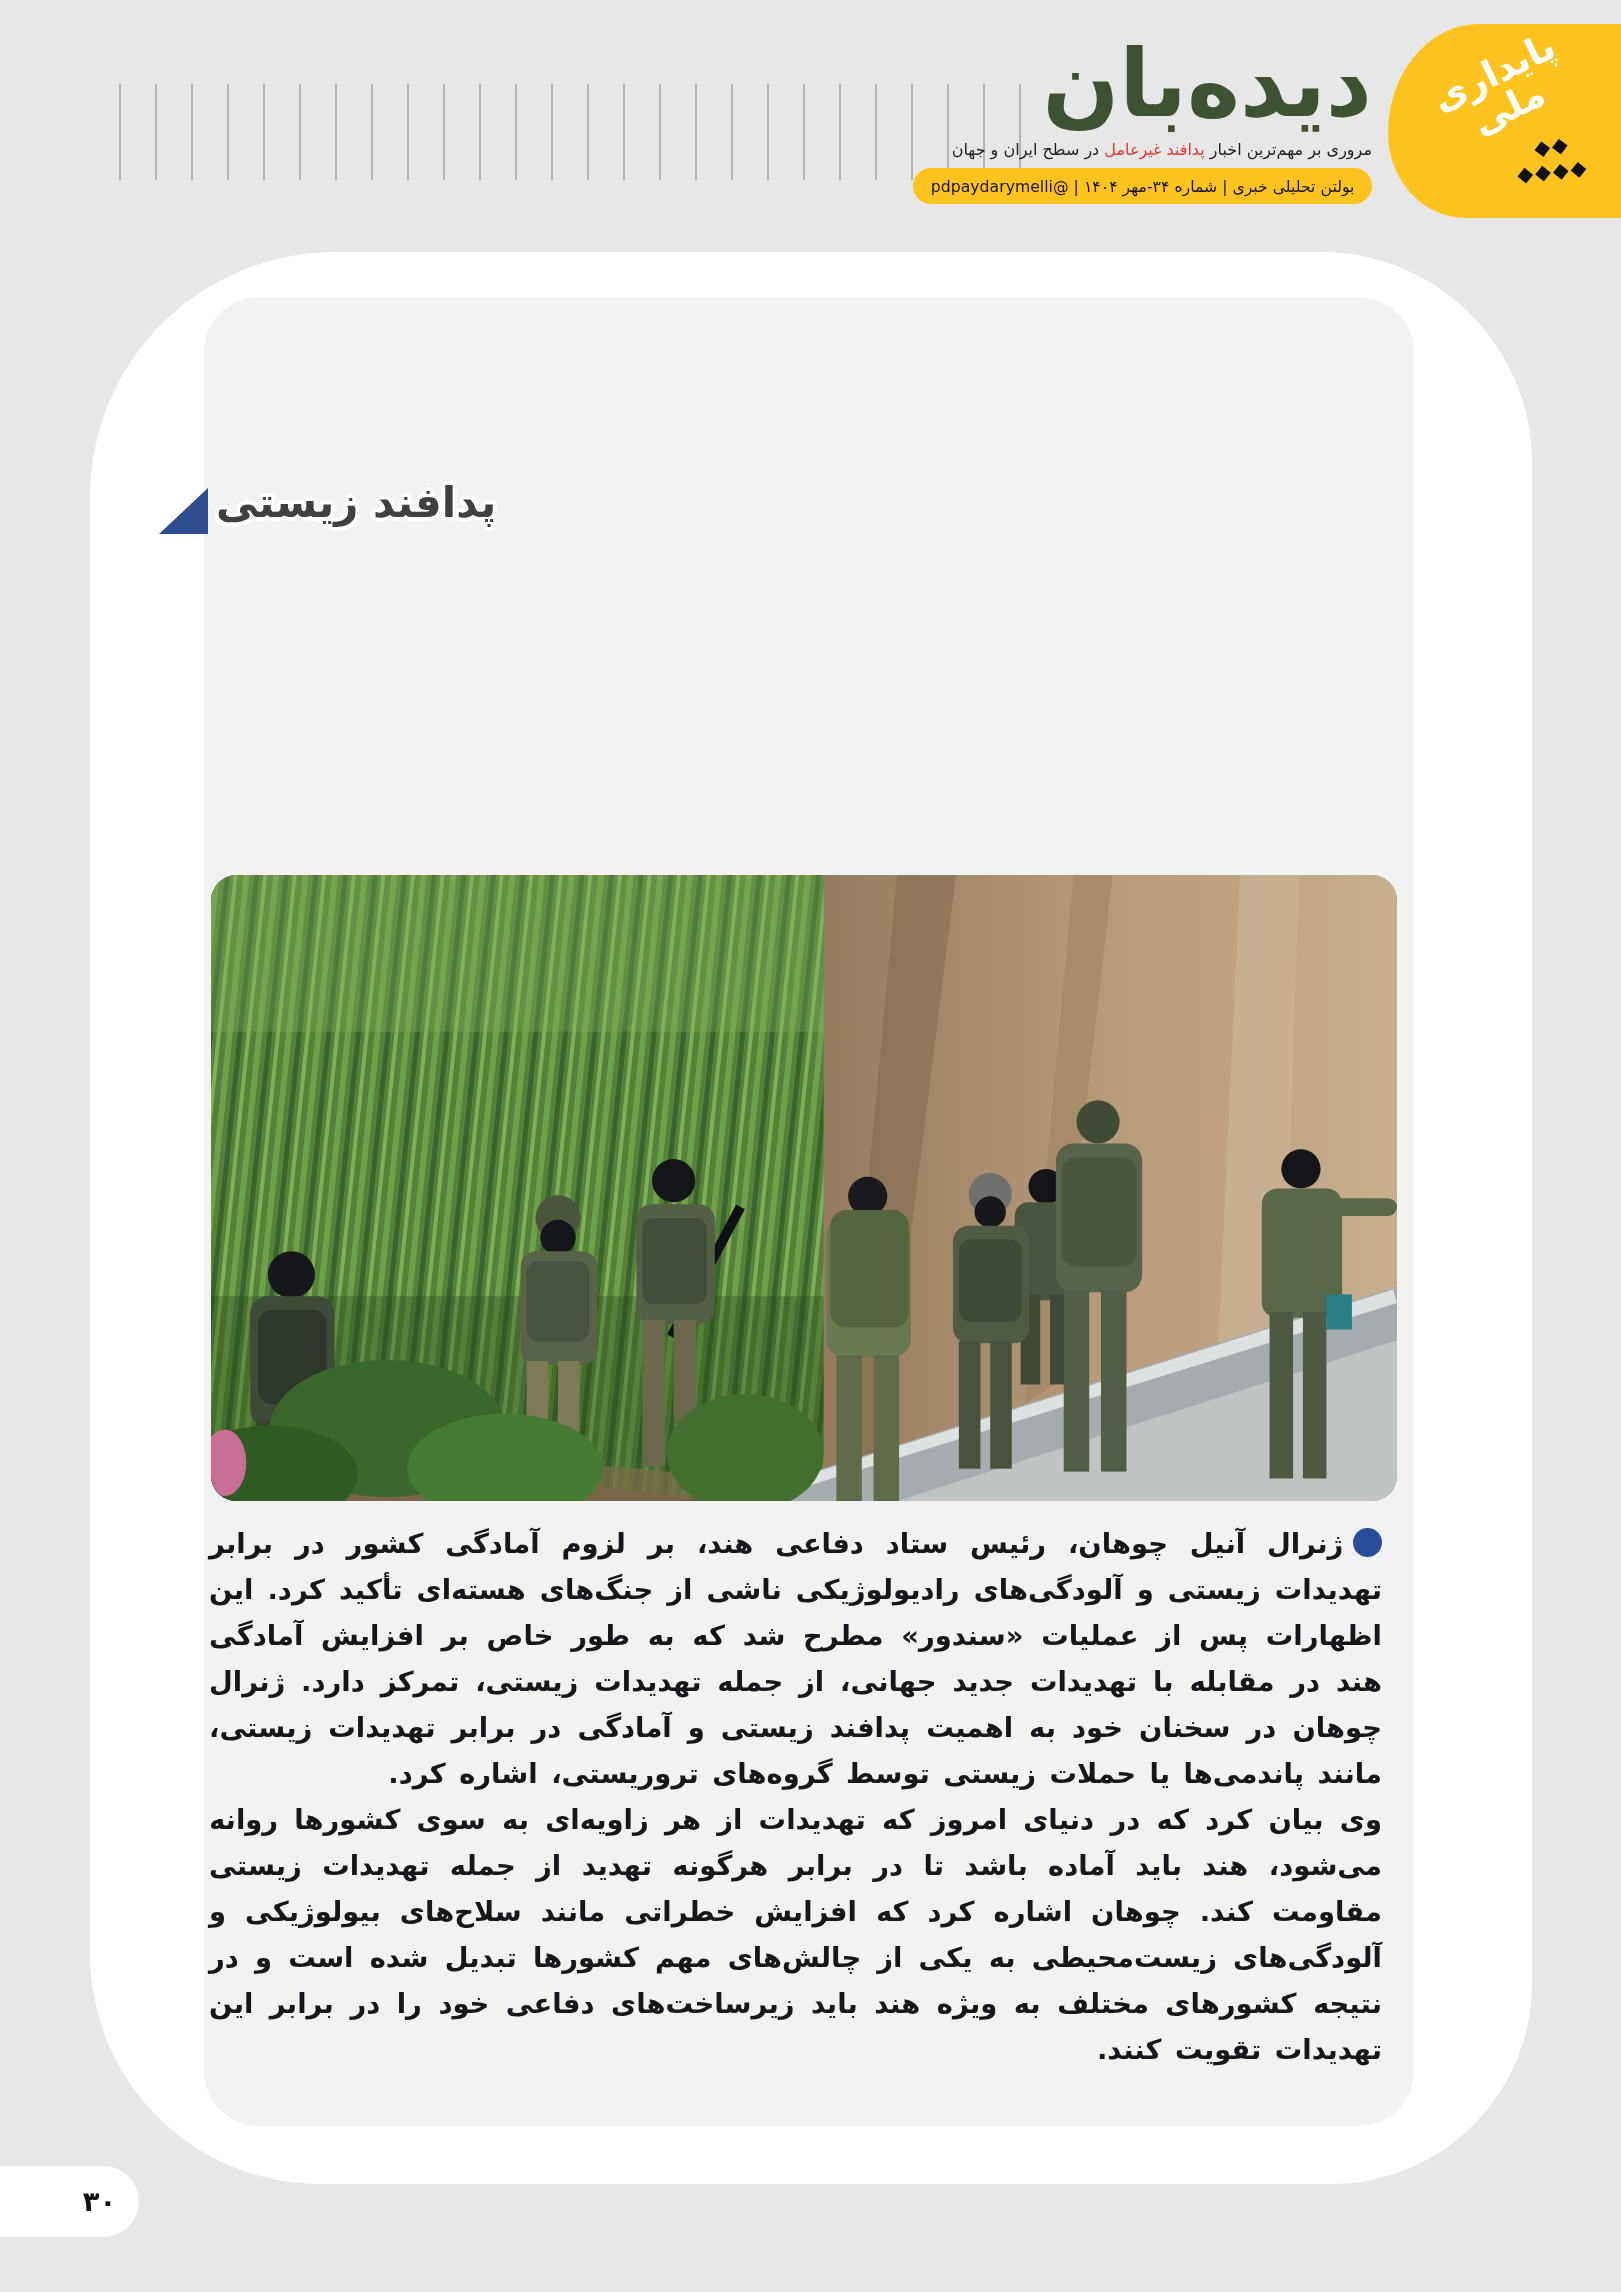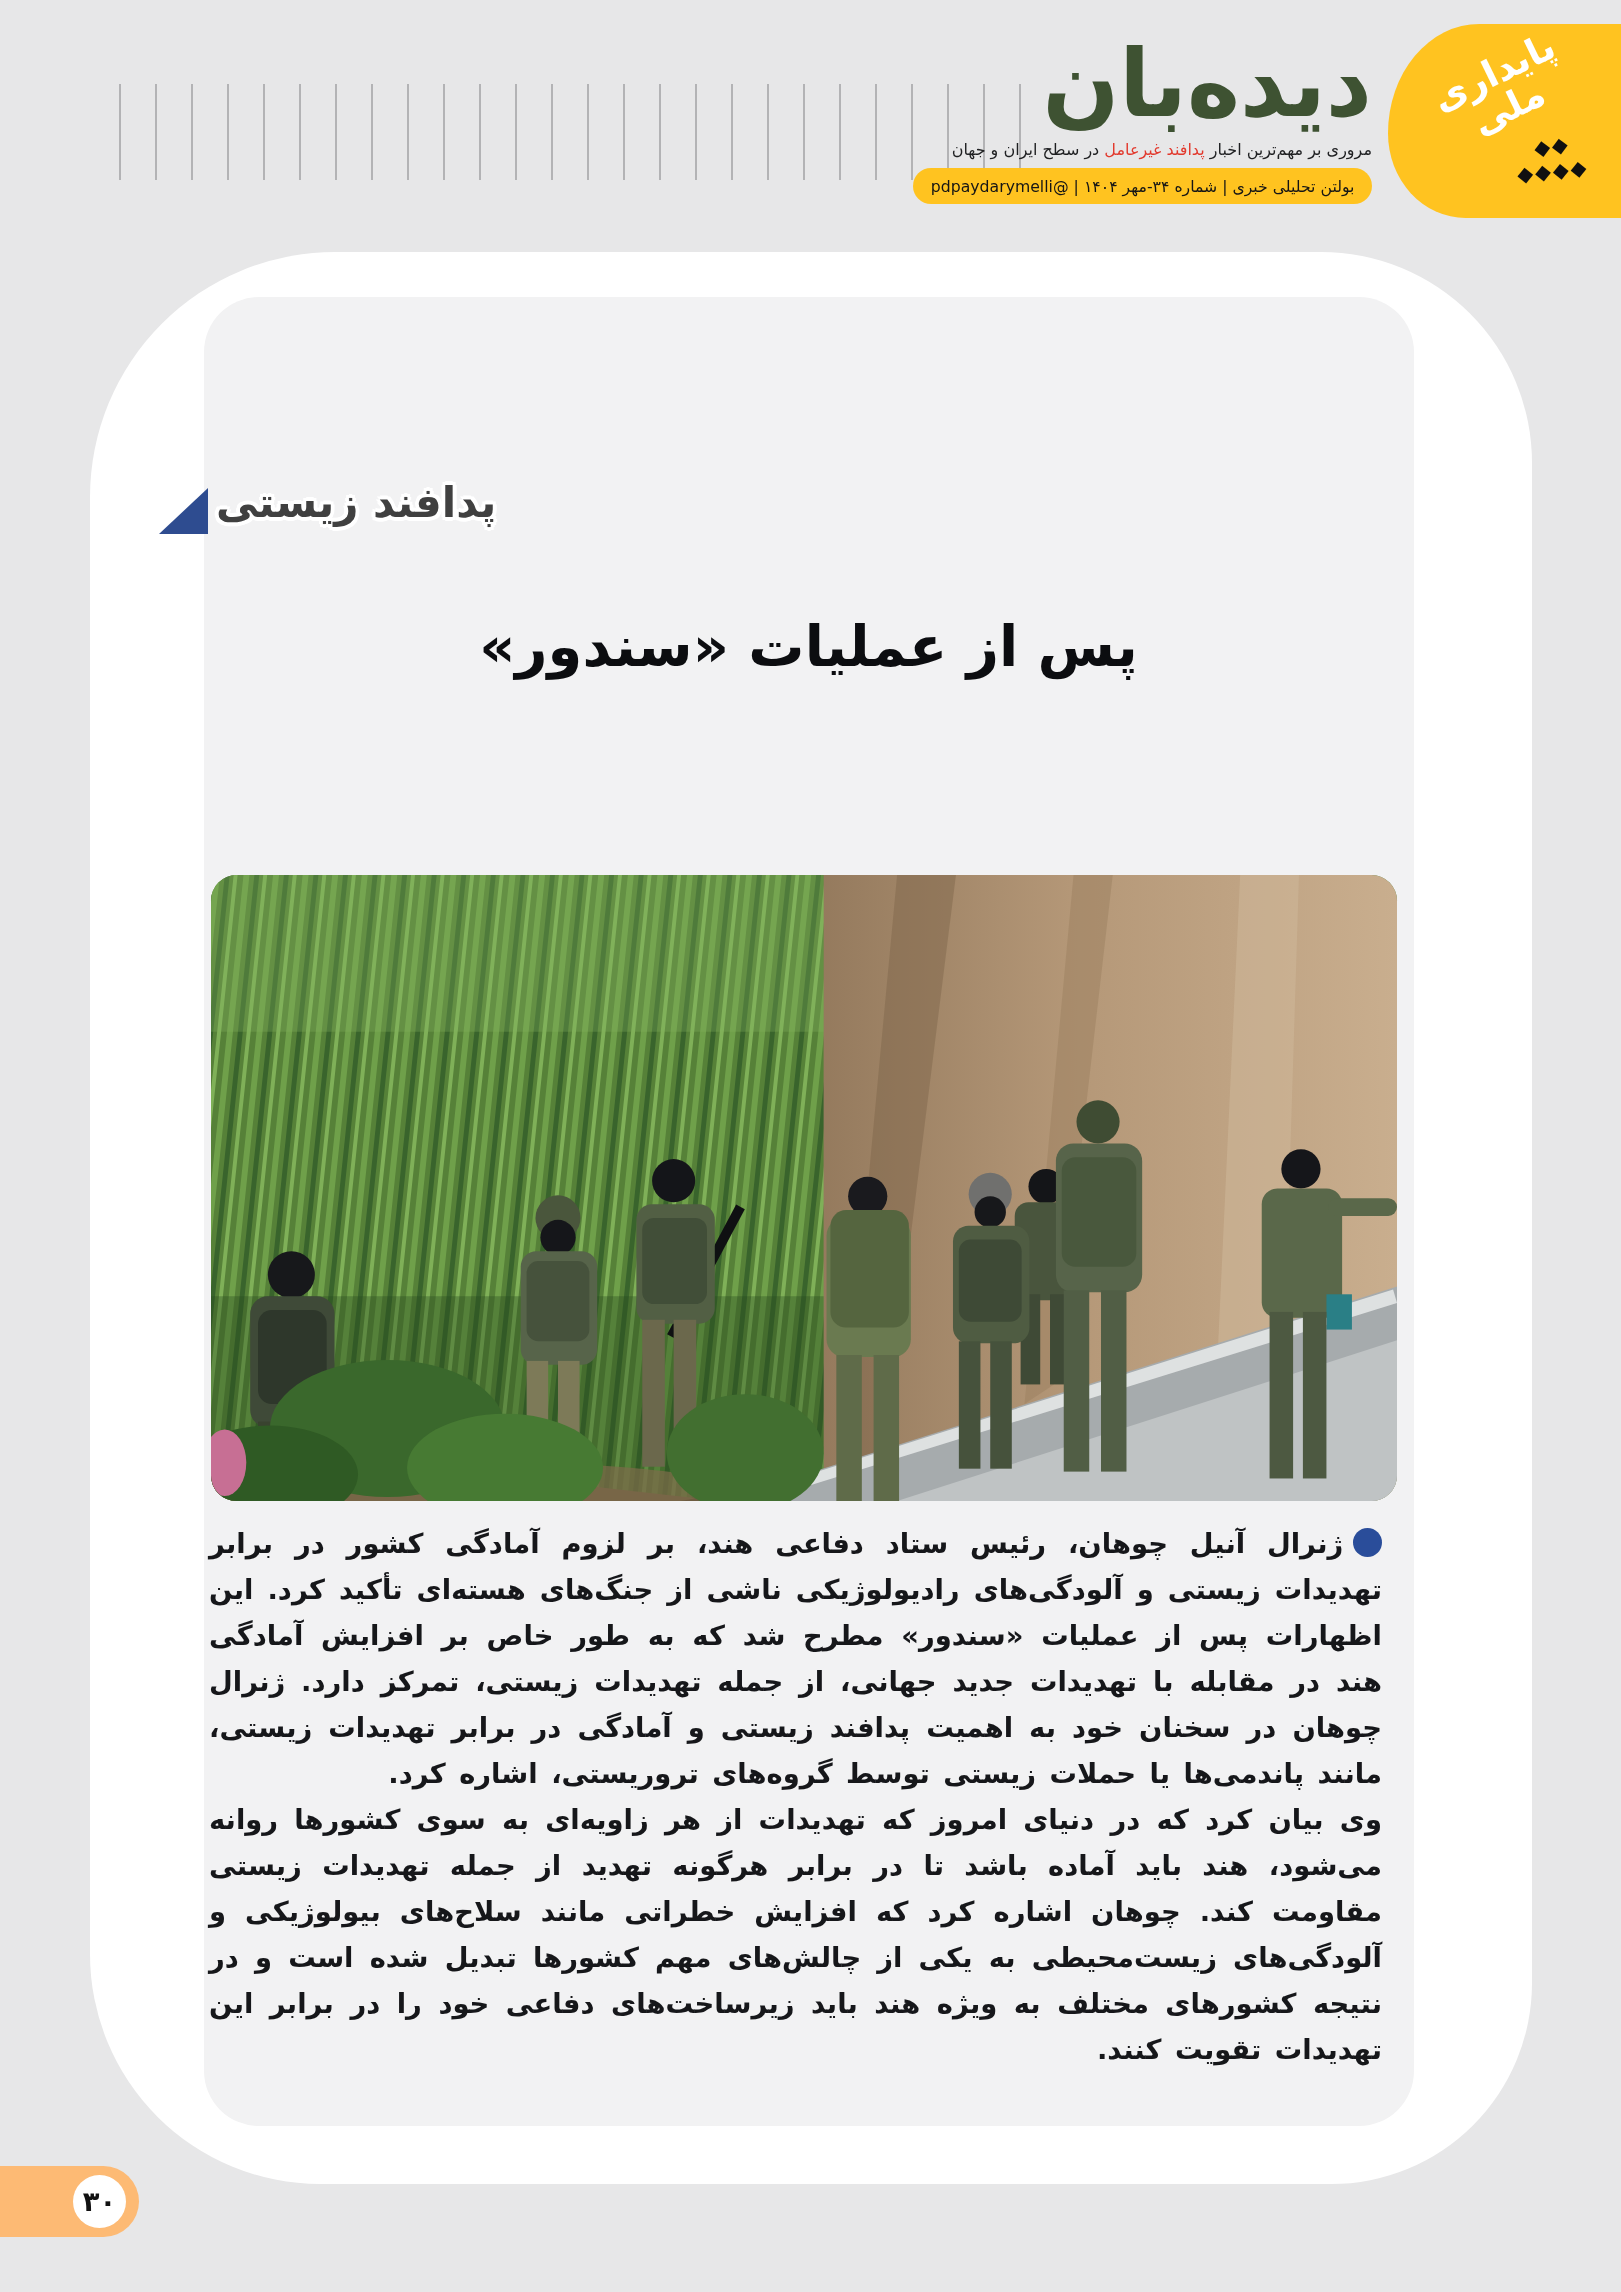--- a/index.html
+++ b/index.html
@@ -71,21 +71,21 @@
     position:absolute;left:209px;top:1521px;width:1173px;direction:rtl;text-align:justify;
     font-size:27.4px;font-weight:bold;color:#16171a;line-height:46px;word-spacing:3.9px;
   }
   .body-text p{margin:0;}
   .bullet{
     display:inline-block;width:29px;height:29px;border-radius:50%;background:#2a4d9a;
     margin-left:9.8px;vertical-align:-3.9px;
   }
   
   .page-badge{
-    position:absolute;left:0;top:2166px;width:139px;height:71px;background:#fdba74;
+    position:absolute;left:0;top:2166px;width:139px;height:71px;background:#ffffff;
     border-radius:0 39px 39px 0;
   }
   .page-badge .circle{
     position:absolute;left:73px;top:8.8px;width:53px;height:53px;background:#fff;border-radius:50%;
     text-align:center;line-height:53px;font-size:27.4px;font-weight:bold;color:#111;
   }
 </style>
 </head>
 <body>
 
@@ -108,21 +108,20 @@
   </div>
 
   <div class="card"></div>
 
   <div class="panel"></div>
 
   <div class="tri"></div>
   <div class="section-label">پدافند زیستی</div>
 
   <div class="headline">
-    <div>پس از عملیات «سندور»</div>
   </div>
 
   <div class="photo-wrap">
     <svg viewBox="0 0 1210 639" preserveAspectRatio="none">
       <defs>
         <pattern id="fol" width="30" height="84" patternUnits="userSpaceOnUse" patternTransform="rotate(6)">
           <rect width="30" height="84" fill="#568138"></rect>
           <rect x="3" width="6" height="84" fill="#6fa04a"></rect>
           <rect x="14" width="5" height="84" fill="#39642c"></rect>
           <rect x="23" width="4" height="84" fill="#7fb058"></rect>

